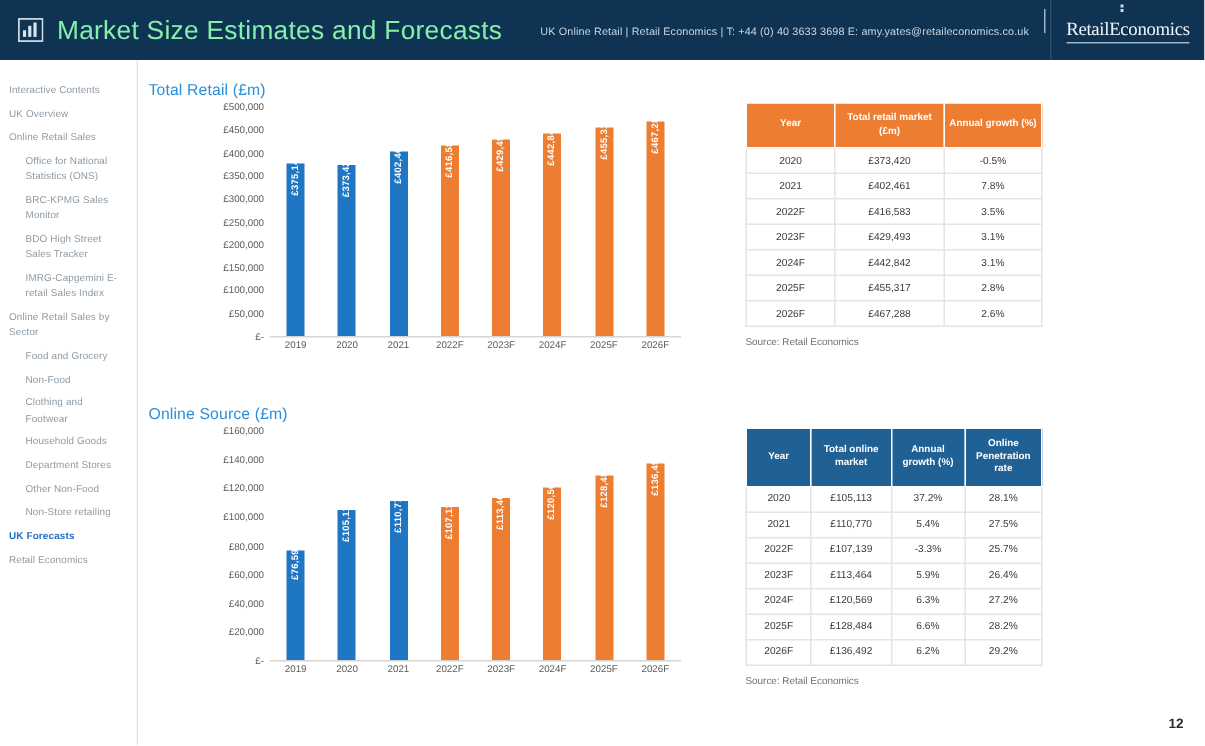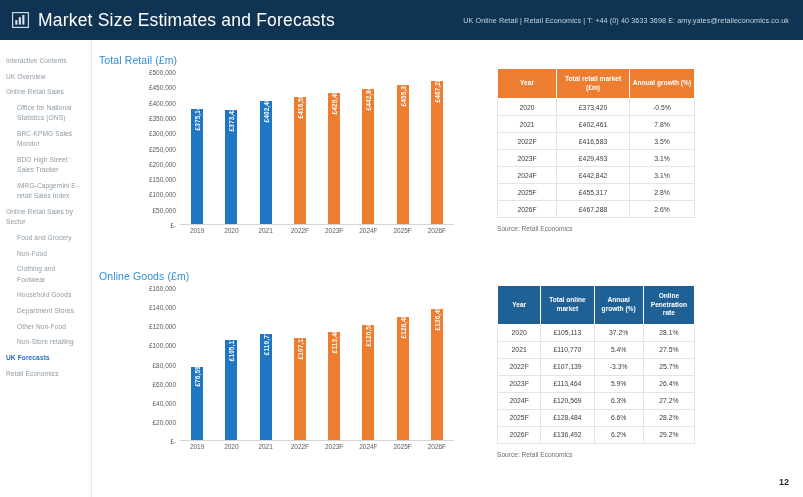--- a/index.html
+++ b/index.html
@@ -14,21 +14,21 @@
 
   
   .header {
     position:absolute; left:0; top:0; width:803px; height:40px;
     background:#0f3352;
     display:flex; align-items:center;
   }
   .hdr-left { display:flex; align-items:center; padding-left:12px; flex:0 0 auto; }
   .hdr-icon { width:17px; height:16px; margin-right:9px; display:block; }
   .hdr-title {
-    color:#ffffff; font-size:17.5px; font-weight:400; letter-spacing:.2px;
+    color:#86efac; font-size:17.5px; font-weight:400; letter-spacing:.2px;
     white-space:nowrap;
   }
   .hdr-mid { flex:1 1 auto; display:flex; justify-content:flex-end; align-items:center;
              padding-right:14px; }
   .hdr-contact { color:#c9d6e2; font-size:7.2px; white-space:nowrap; letter-spacing:.1px; }
   .hdr-logo { flex:0 0 auto; width:103px; height:40px; position:relative;
               border-left:1px solid #2c4d6b; display:flex; align-items:center;
               justify-content:center; }
   .logo-text { color:#f2f5f8; font-family:"Liberation Serif", serif; font-size:12.5px;
                letter-spacing:-.2px; border-bottom:1px solid #9fb4c6; padding-bottom:1px;
@@ -124,20 +124,28 @@
           <rect x="0.6" y="0.6" width="15.8" height="14.8" fill="none" stroke="#dbe4ec" stroke-width="1.1"></rect>
           <rect x="3.3" y="8.2" width="2.1" height="4.4" fill="#dbe4ec"></rect>
           <rect x="6.8" y="5.2" width="2.1" height="7.4" fill="#dbe4ec"></rect>
           <rect x="10.3" y="3.0" width="2.1" height="9.6" fill="#dbe4ec"></rect>
         </svg>
       </span>
       <span class="hdr-title">Market Size Estimates and Forecasts</span>
     </div>
     <div class="hdr-mid">
       <span class="hdr-contact">UK Online Retail | Retail Economics | T: +44 (0) 40 3633 3698   E: amy.yates@retaileconomics.co.uk</span>
+    </div>
+    <div class="hdr-logo">
+      <span class="logo-text">RetailEconomics</span>
+      <span class="logo-bar"></span>
+      <span class="logo-dots">
+          <i></i>
+          <i></i>
+        </span>
     </div>
   </div>
 
   <div class="sidebar" id="sidebar">
       <div class="nav-item">Interactive Contents</div>
       <div class="nav-item">UK Overview</div>
       <div class="nav-item">Online Retail Sales</div>
       <div class="nav-item indent">Office for National Statistics (ONS)</div>
       <div class="nav-item indent">BRC-KPMG Sales Monitor</div>
       <div class="nav-item indent">BDO High Street Sales Tracker</div>
@@ -271,21 +279,21 @@
             <tr>
               <td>2026F</td>
               <td>£467,288</td>
               <td>2.6%</td>
             </tr>
           </tbody>
       </table>
       <div class="src">Source: Retail Economics</div>
     </div>
 
-    <div class="section-title s2-title">Online Goods (£m)</div>
+    <div class="section-title s2-title">Online Source (£m)</div>
 
     <div class="chart" id="chart-online">
       <div class="chart-inner">
         <div class="y-axis">
             <div class="y-tick" style="top: 0px;">£160,000</div>
             <div class="y-tick" style="top: 19.125px;">£140,000</div>
             <div class="y-tick" style="top: 38.25px;">£120,000</div>
             <div class="y-tick" style="top: 57.375px;">£100,000</div>
             <div class="y-tick" style="top: 76.5px;">£80,000</div>
             <div class="y-tick" style="top: 95.625px;">£60,000</div>

